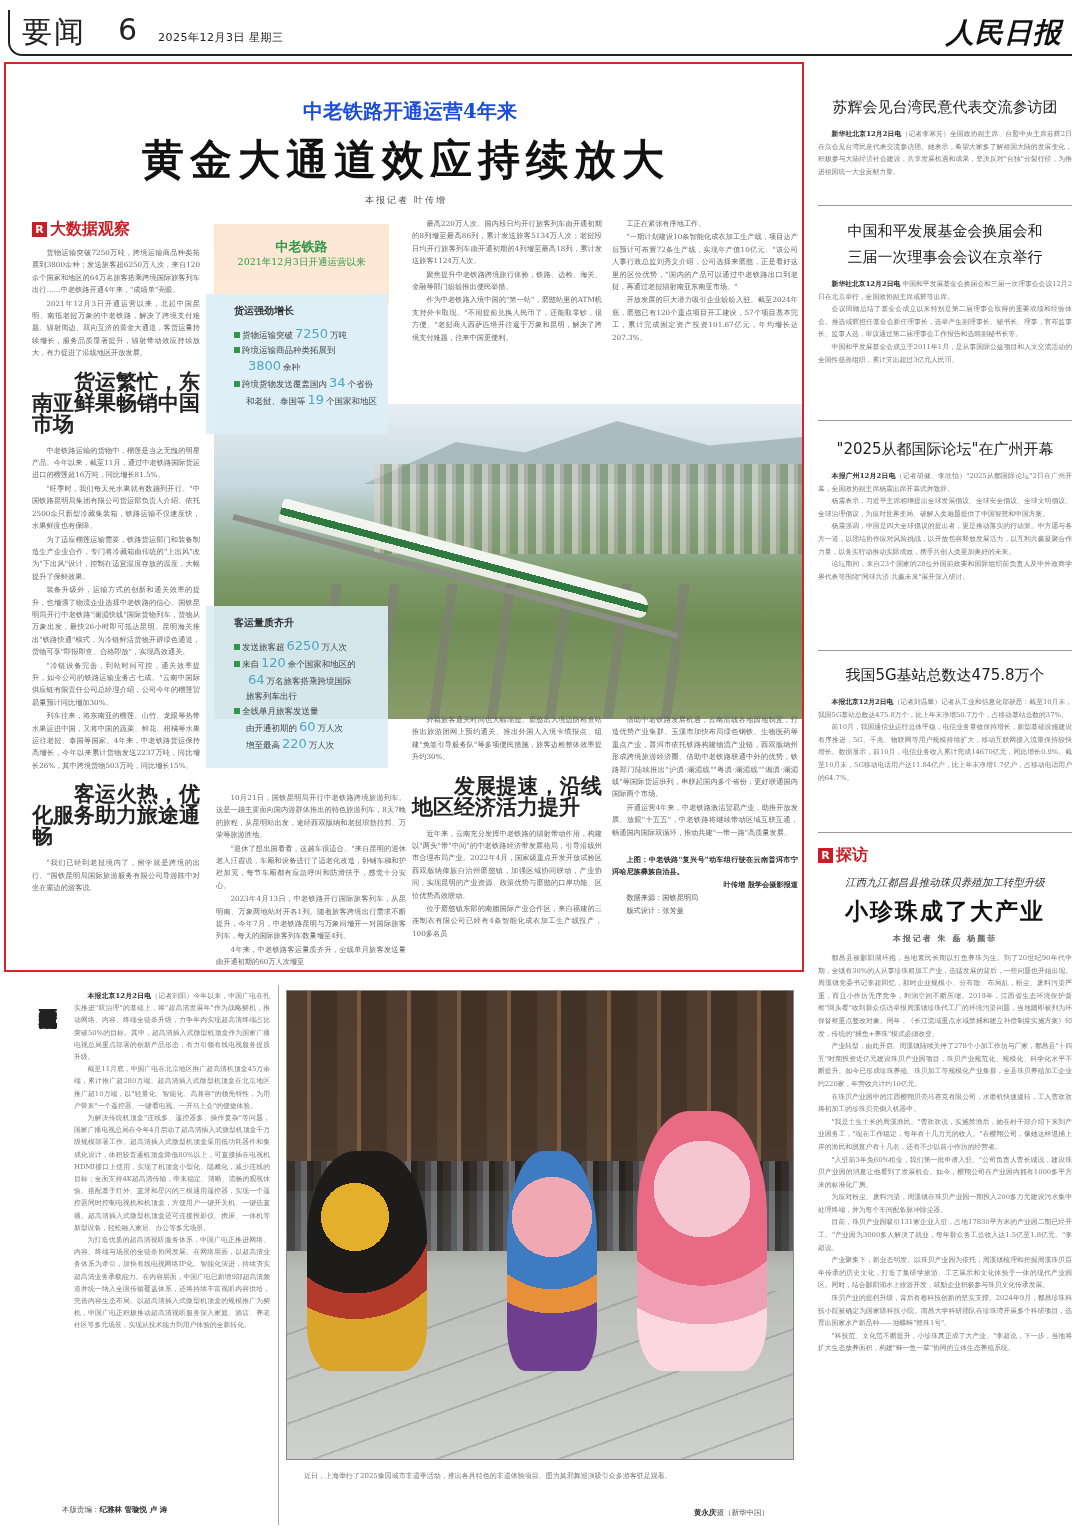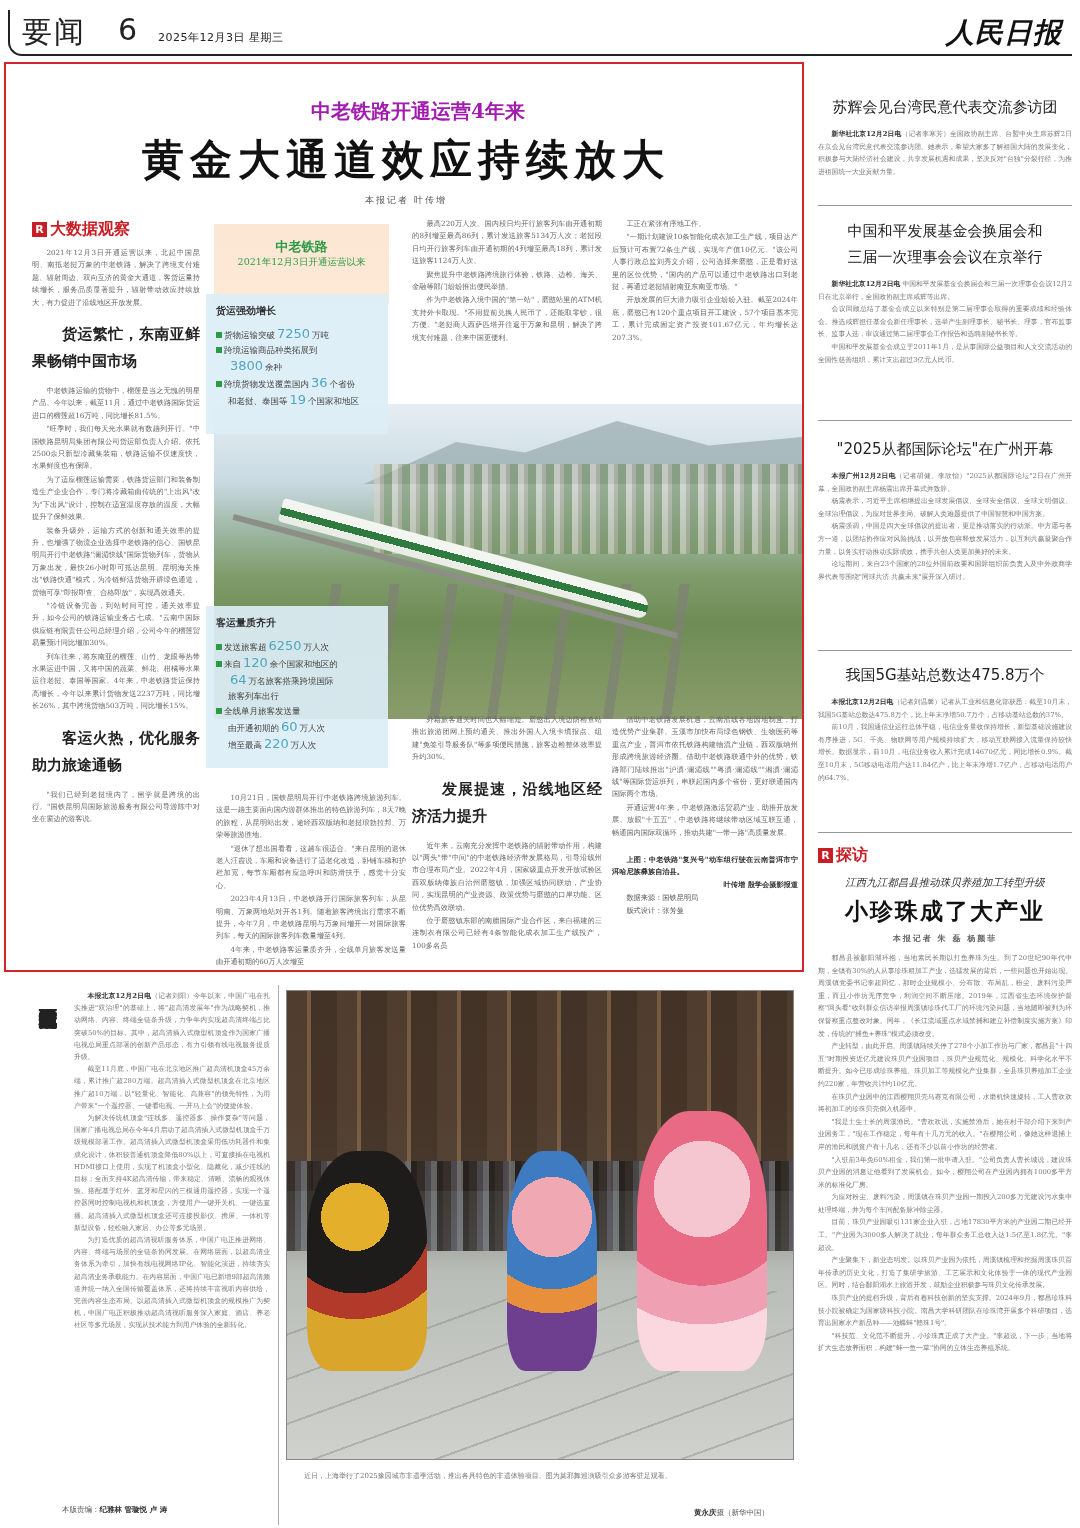--- a/index.html
+++ b/index.html
@@ -7,43 +7,43 @@
 
   
   .masthead { position: absolute; left: 8px; top: 10px; width: 1064px; height: 46px; border-bottom: 2px solid #222; border-left: 2px solid #222; border-bottom-left-radius: 14px; }
   .section-name { position: absolute; left: 12px; top: 2px; font-family: "DejaVu Sans", sans-serif; font-size: 30px; color: #222; letter-spacing: 2px; }
   .page-num { position: absolute; left: 108px; top: 2px; font-family: "DejaVu Sans", sans-serif; font-size: 30px; color: #222; }
   .issue-date { position: absolute; left: 148px; top: 20px; font-family: "DejaVu Sans", sans-serif; font-size: 11px; color: #222; letter-spacing: 0.5px; }
   .paper-logo { position: absolute; right: 10px; top: 4px; font-family: "DejaVu Serif", serif; font-size: 28px; font-style: italic; font-weight: bold; color: #111; letter-spacing: 1px; }
 
   
   .feature { position: absolute; left: 4px; top: 62px; width: 800px; height: 910px; border: 2px solid #d5242b; background: #fff; overflow: hidden; }
-  .kicker { position: absolute; left: 12px; width: 800px; top: 34px; text-align: center; font-size: 20px; font-weight: bold; color: #a21caf; }
+  .kicker { position: absolute; left: 4px; width: 800px; top: 34px; text-align: center; font-size: 20px; font-weight: bold; color: #1d4ed8; }
   .headline { position: absolute; left: 0; width: 800px; top: 68px; text-align: center; font-family: "DejaVu Sans", sans-serif; font-size: 42px; font-weight: bold; color: #111; letter-spacing: 6px; }
   .byline { position: absolute; left: 0; width: 800px; top: 130px; text-align: center; font-size: 9px; color: #555; letter-spacing: 2px; }
 
   .col { position: absolute; font-size: 7.2px; line-height: 12.4px; color: #666; text-align: justify; }
   .col p { text-indent: 2em; margin-bottom: 1px; }
-  .subhead { font-family: "DejaVu Sans", sans-serif; font-weight: bold; font-size: 15px; line-height: 27px; color: #222; margin: 12px 0 10px; text-indent: 2em; }
+  .subhead { font-family: "DejaVu Sans", sans-serif; font-weight: bold; font-size: 21px; line-height: 21px; color: #222; margin: 12px 0 10px; text-indent: 2em; }
   .tag-label { font-family: "DejaVu Sans", sans-serif; font-weight: bold; font-size: 16px; color: #c81e25; display: flex; align-items: center; gap: 3px; margin-bottom: 10px; }
   .tag-box { display: inline-block; width: 15px; height: 15px; background: #c81e25; color: #fff; font-size: 11px; line-height: 15px; text-align: center; font-weight: bold; }
 
   
   .info { position: absolute; left: 200px; top: 160px; width: 596px; height: 560px; text-decoration: underline; }
   .info-top { position: absolute; left: 8px; top: 0; width: 175px; height: 80px; background: linear-gradient(#fbe7d3, #fde9d6); }
   .info-title { position: absolute; left: 0; width: 175px; top: 14px; text-align: center; font-family: "DejaVu Sans", sans-serif; font-weight: bold; font-size: 13px; color: #2e9a48; }
   .info-sub { position: absolute; left: 0; width: 175px; top: 32px; text-align: center; font-size: 9.5px; color: #2e9a48; }
   .photo { position: absolute; left: 8px; top: 180px; width: 592px; height: 315px; background: linear-gradient(180deg, #e6eef3 0%, #c9d9e1 25%, #9eb7a5 40%, #7e9b6a 55%, #6f8c56 70%, #8a9c6b 100%); overflow: hidden; }
   .mountain { position: absolute; left: 150px; top: 10px; width: 460px; height: 70px; background: #9fb0b4; clip-path: polygon(0 100%, 20% 40%, 35% 55%, 55% 10%, 75% 45%, 100% 30%, 100% 100%); opacity: .8; }
   .village { position: absolute; left: 160px; top: 60px; width: 430px; height: 90px; background: repeating-linear-gradient(90deg, #d8d4c6 0 6px, #a9a491 6px 10px, #6c8a56 10px 18px); opacity: .55; }
   .bridge { position: absolute; left: 20px; top: 110px; width: 460px; height: 80px; border-top: 6px solid #8d8f87; transform: rotate(15deg); transform-origin: left top; }
   .train { position: absolute; left: 70px; top: 94px; width: 380px; height: 24px; background: linear-gradient(180deg, #f3f5f0 0 40%, #2f7a3e 40% 70%, #e9ede6 70%); border-radius: 4px 14px 8px 4px; transform: rotate(15deg); transform-origin: left top; }
   .piers { position: absolute; left: 60px; top: 180px; width: 440px; height: 140px; background: repeating-linear-gradient(90deg, transparent 0 48px, #7e8174 48px 58px); transform: skewX(-8deg); opacity: .7; }
 
-  .stat-box { position: absolute; background: rgba(220, 238, 246, 0.92); padding: 10px 10px 8px 10px; font-family: "DejaVu Sans", sans-serif; }
+  .stat-box { position: absolute; background: rgba(220, 238, 246, 0.92); padding: 10px 10px 8px 28px; font-family: "DejaVu Sans", sans-serif; }
   .stat-box.freight { left: 0; top: 70px; width: 182px; height: 140px; }
   .stat-box.passenger { left: 0; top: 382px; width: 182px; height: 162px; }
   .stat-h { font-size: 10px; font-weight: bold; color: #333; margin-bottom: 8px; }
   .stat-line { font-size: 8.5px; color: #444; line-height: 15px; display: flex; flex-wrap: wrap; align-items: baseline; }
   .stat-line .sq { display: inline-block; width: 6px; height: 6px; background: #2e9a48; margin-right: 2px; }
   .stat-line .num { font-size: 13px; color: #4fa6c2; margin: 0 2px; }
   .stat-line.indent { padding-left: 12px; }
   .corner { position: absolute; width: 0; height: 0; border-left: 10px solid #2f7fb0; border-bottom: 10px solid transparent; }
 
   .credit { font-size: 7.2px; line-height: 12px; color: #555; }
@@ -92,20 +92,21 @@
 <div class="feature">
   <div class="kicker">中老铁路开通运营4年来</div>
   <div class="headline">黄金大通道效应持续放大</div>
   <div class="byline">本报记者 叶传增</div>
 
   <div class="col" style="left:26px; top:158px; width:168px;">
     <div class="tag-label">
       <span class="tag-box">R</span>
       <span>大数据观察</span>
     </div>
+    <p>货物运输突破7250万吨，跨境运输商品种类拓展到3800余种；发送旅客超6250万人次，来自120余个国家和地区的64万名旅客搭乘跨境国际旅客列车出行……中老铁路开通4年来，"成绩单"亮眼。</p>
     <p>2021年12月3日开通运营以来，北起中国昆明、南抵老挝万象的中老铁路，解决了跨境支付难题、辐射周边、双向互济的黄金大通道，客货运量持续增长，服务品质显著提升，辐射带动效应持续放大，有力促进了沿线地区开放发展。</p>
     <div class="subhead">货运繁忙，东南亚鲜果畅销中国市场</div>
     <p>中老铁路运输的货物中，榴莲是当之无愧的明星产品。今年以来，截至11月，通过中老铁路国际货运进口的榴莲超16万吨，同比增长81.5%。</p>
     <p>"旺季时，我们每天光水果就有数趟列开行。"中国铁路昆明局集团有限公司货运部负责人介绍。依托2500余只新型冷藏集装箱，铁路运输不仅速度快，水果鲜度也有保障。</p>
     <p>为了适应榴莲运输需要，铁路货运部门和装备制造生产企业合作，专门将冷藏箱由传统的"上出风"改为"下出风"设计，控制在适宜温度存放的温度，大幅提升了保鲜效果。</p>
     <p>装备升级外，运输方式的创新和通关效率的提升，也增强了物流企业选择中老铁路的信心。国铁昆明局开行中老铁路"澜湄快线"国际货物列车，货物从万象出发，最快26小时即可抵达昆明。昆明海关推出"铁路快通"模式，为冷链鲜活货物开辟绿色通道，货物可享"即报即查、合格即放"，实现高效通关。</p>
     <p>"冷链设备完善，到站时间可控，通关效率提升，如今公司的铁路运输业务占七成。"云南中国际供应链有限责任公司总经理介绍，公司今年的榴莲贸易量预计同比增加30%。</p>
     <p>列车往来，将东南亚的榴莲、山竹、龙眼等热带水果运进中国，又将中国的蔬菜、鲜花、柑橘等水果运往老挝、泰国等国家。4年来，中老铁路货运保持高增长，今年以来累计货物发送2237万吨，同比增长26%，其中跨境货物503万吨，同比增长15%。</p>
     <div class="subhead">客运火热，优化服务助力旅途通畅</div>
     <p>"我们已经到老挝境内了，留学就是跨境的出行。"国铁昆明局国际旅游服务有限公司导游陈中对坐在窗边的游客说。</p>
@@ -136,21 +137,21 @@
           <span class="sq"></span>
           <span>跨境运输商品种类拓展到</span>
         </div>
       <div class="stat-line indent">
           <span class="num">3800</span>
           <span>余种</span>
         </div>
       <div class="stat-line">
           <span class="sq"></span>
           <span>跨境货物发送覆盖国内</span>
-          <span class="num">36</span>
+          <span class="num">34</span>
           <span>个省份</span>
         </div>
       <div class="stat-line indent">
           <span>和老挝、泰国等</span>
           <span class="num">19</span>
           <span>个国家和地区</span>
         </div>
     </div>
     <div class="corner" style="left:596px; top:70px; transform:scaleX(-1);"></div>
 

